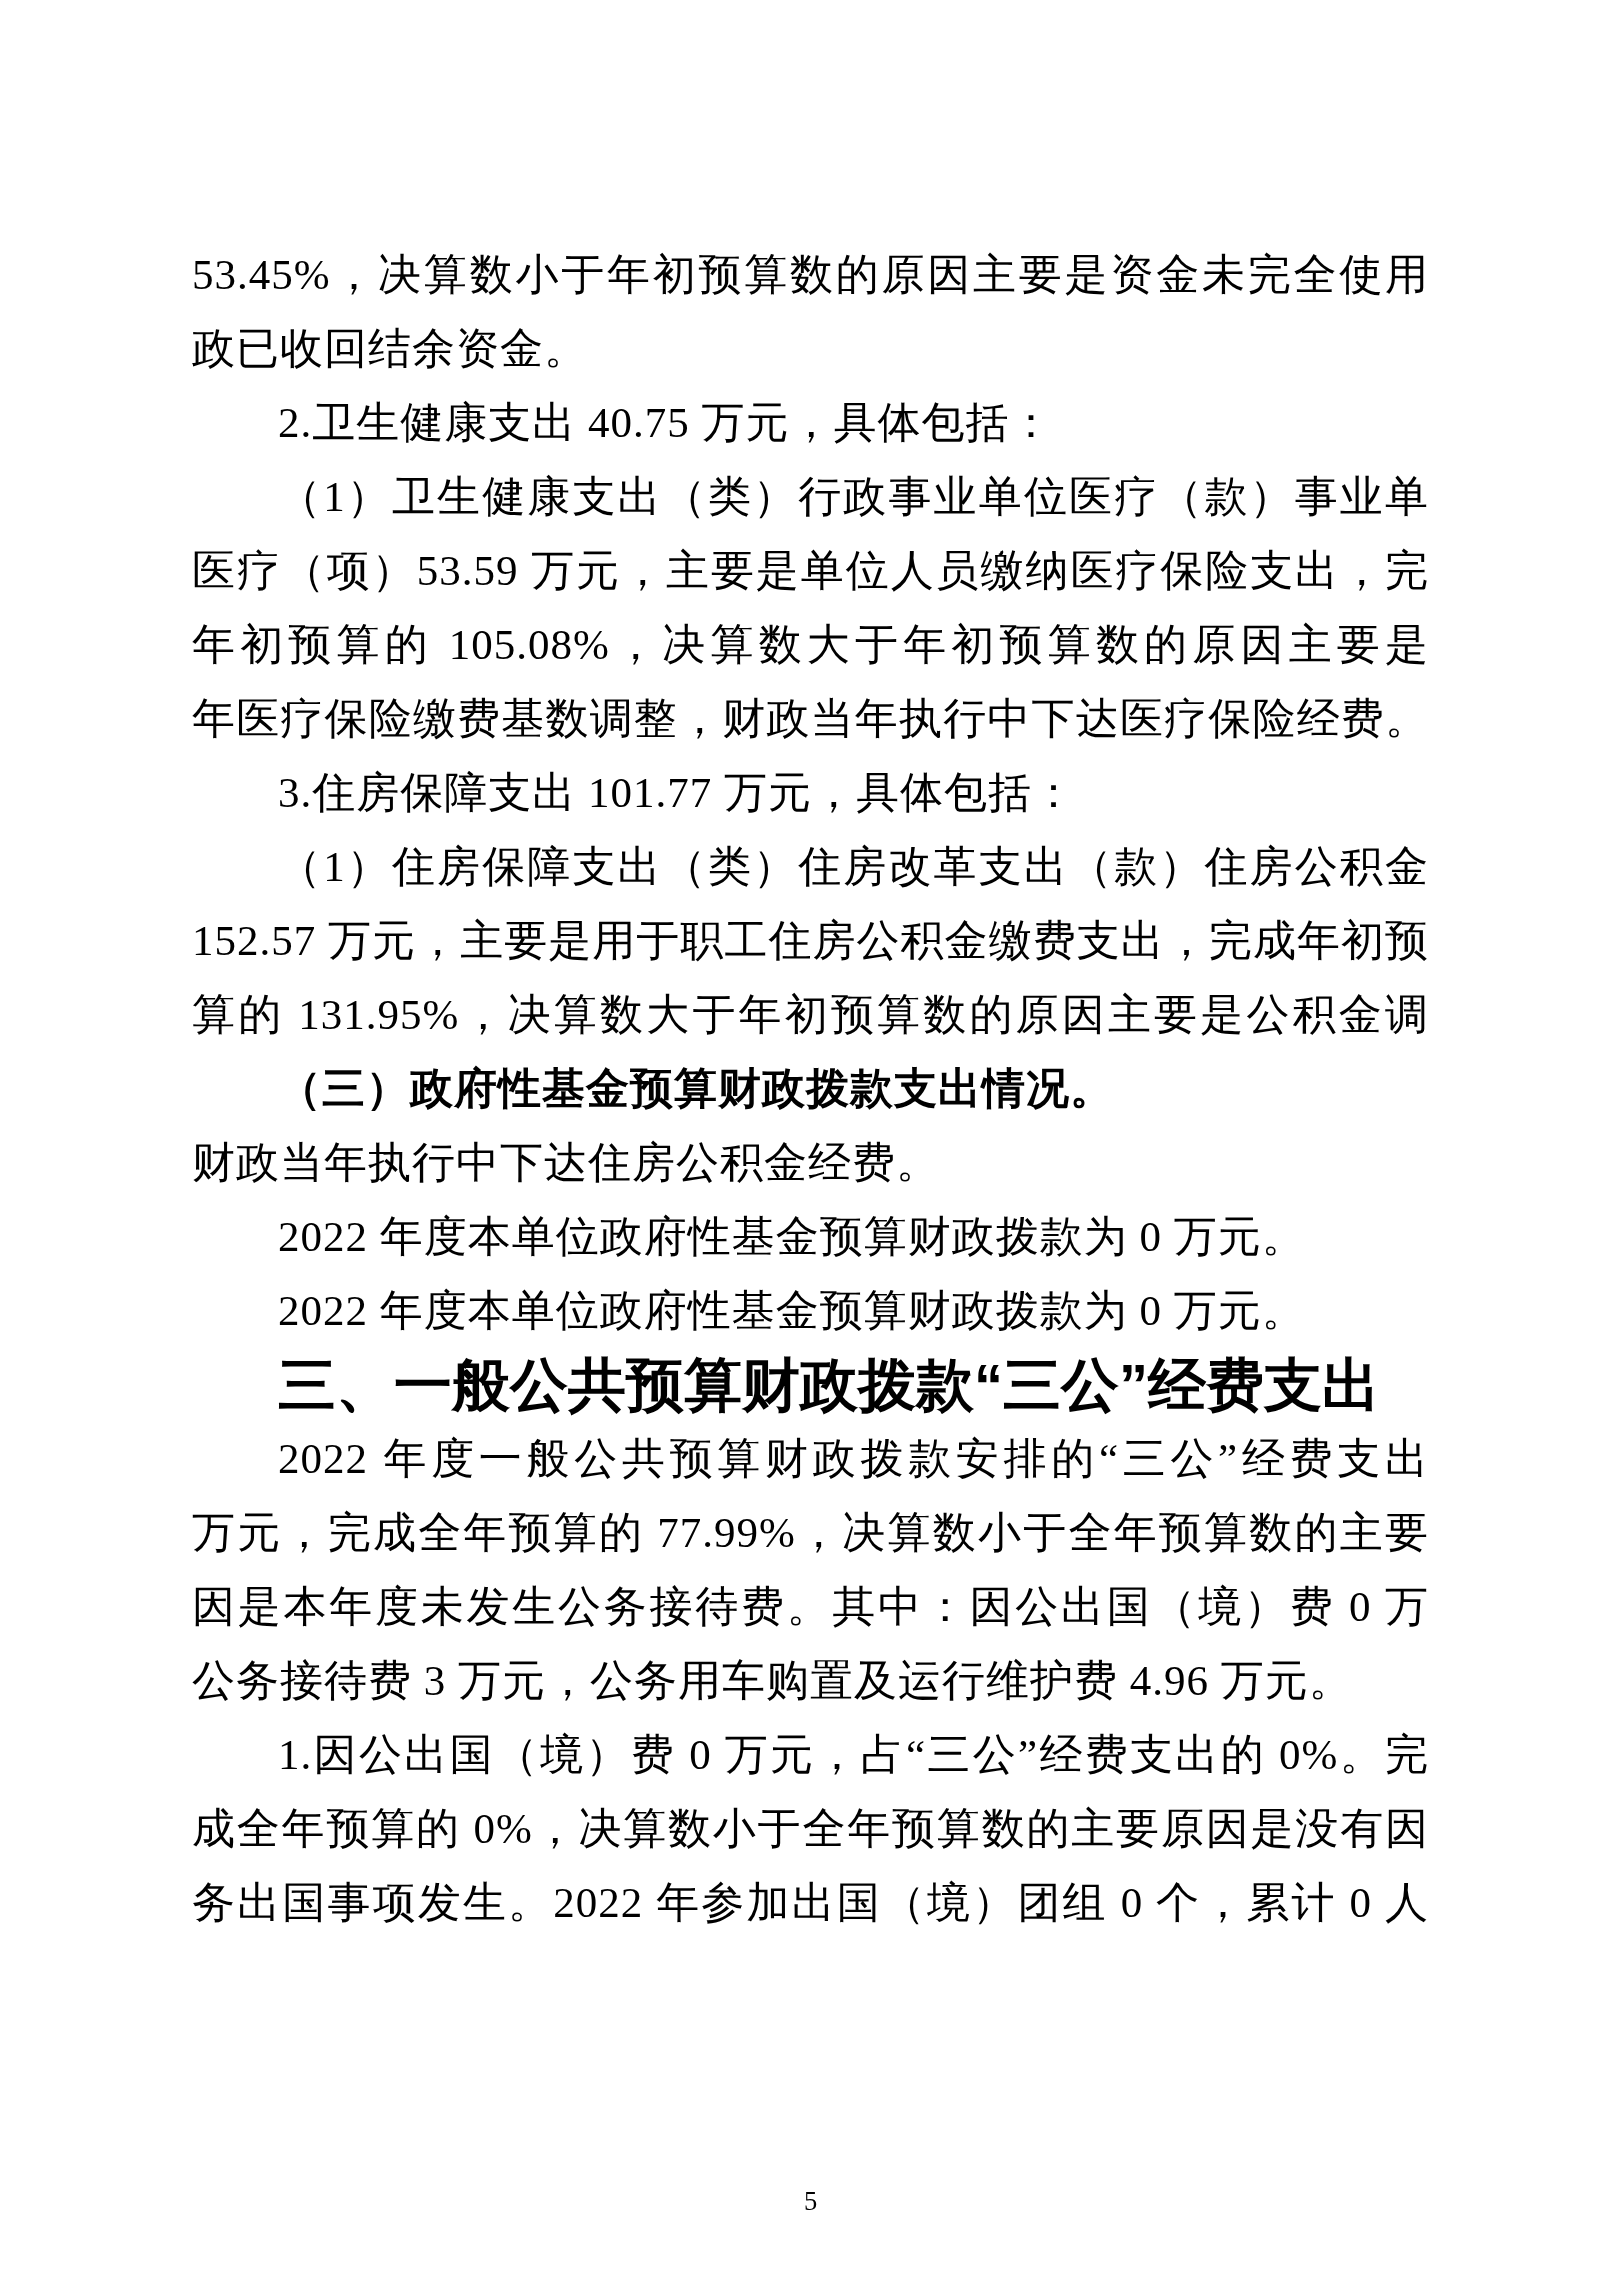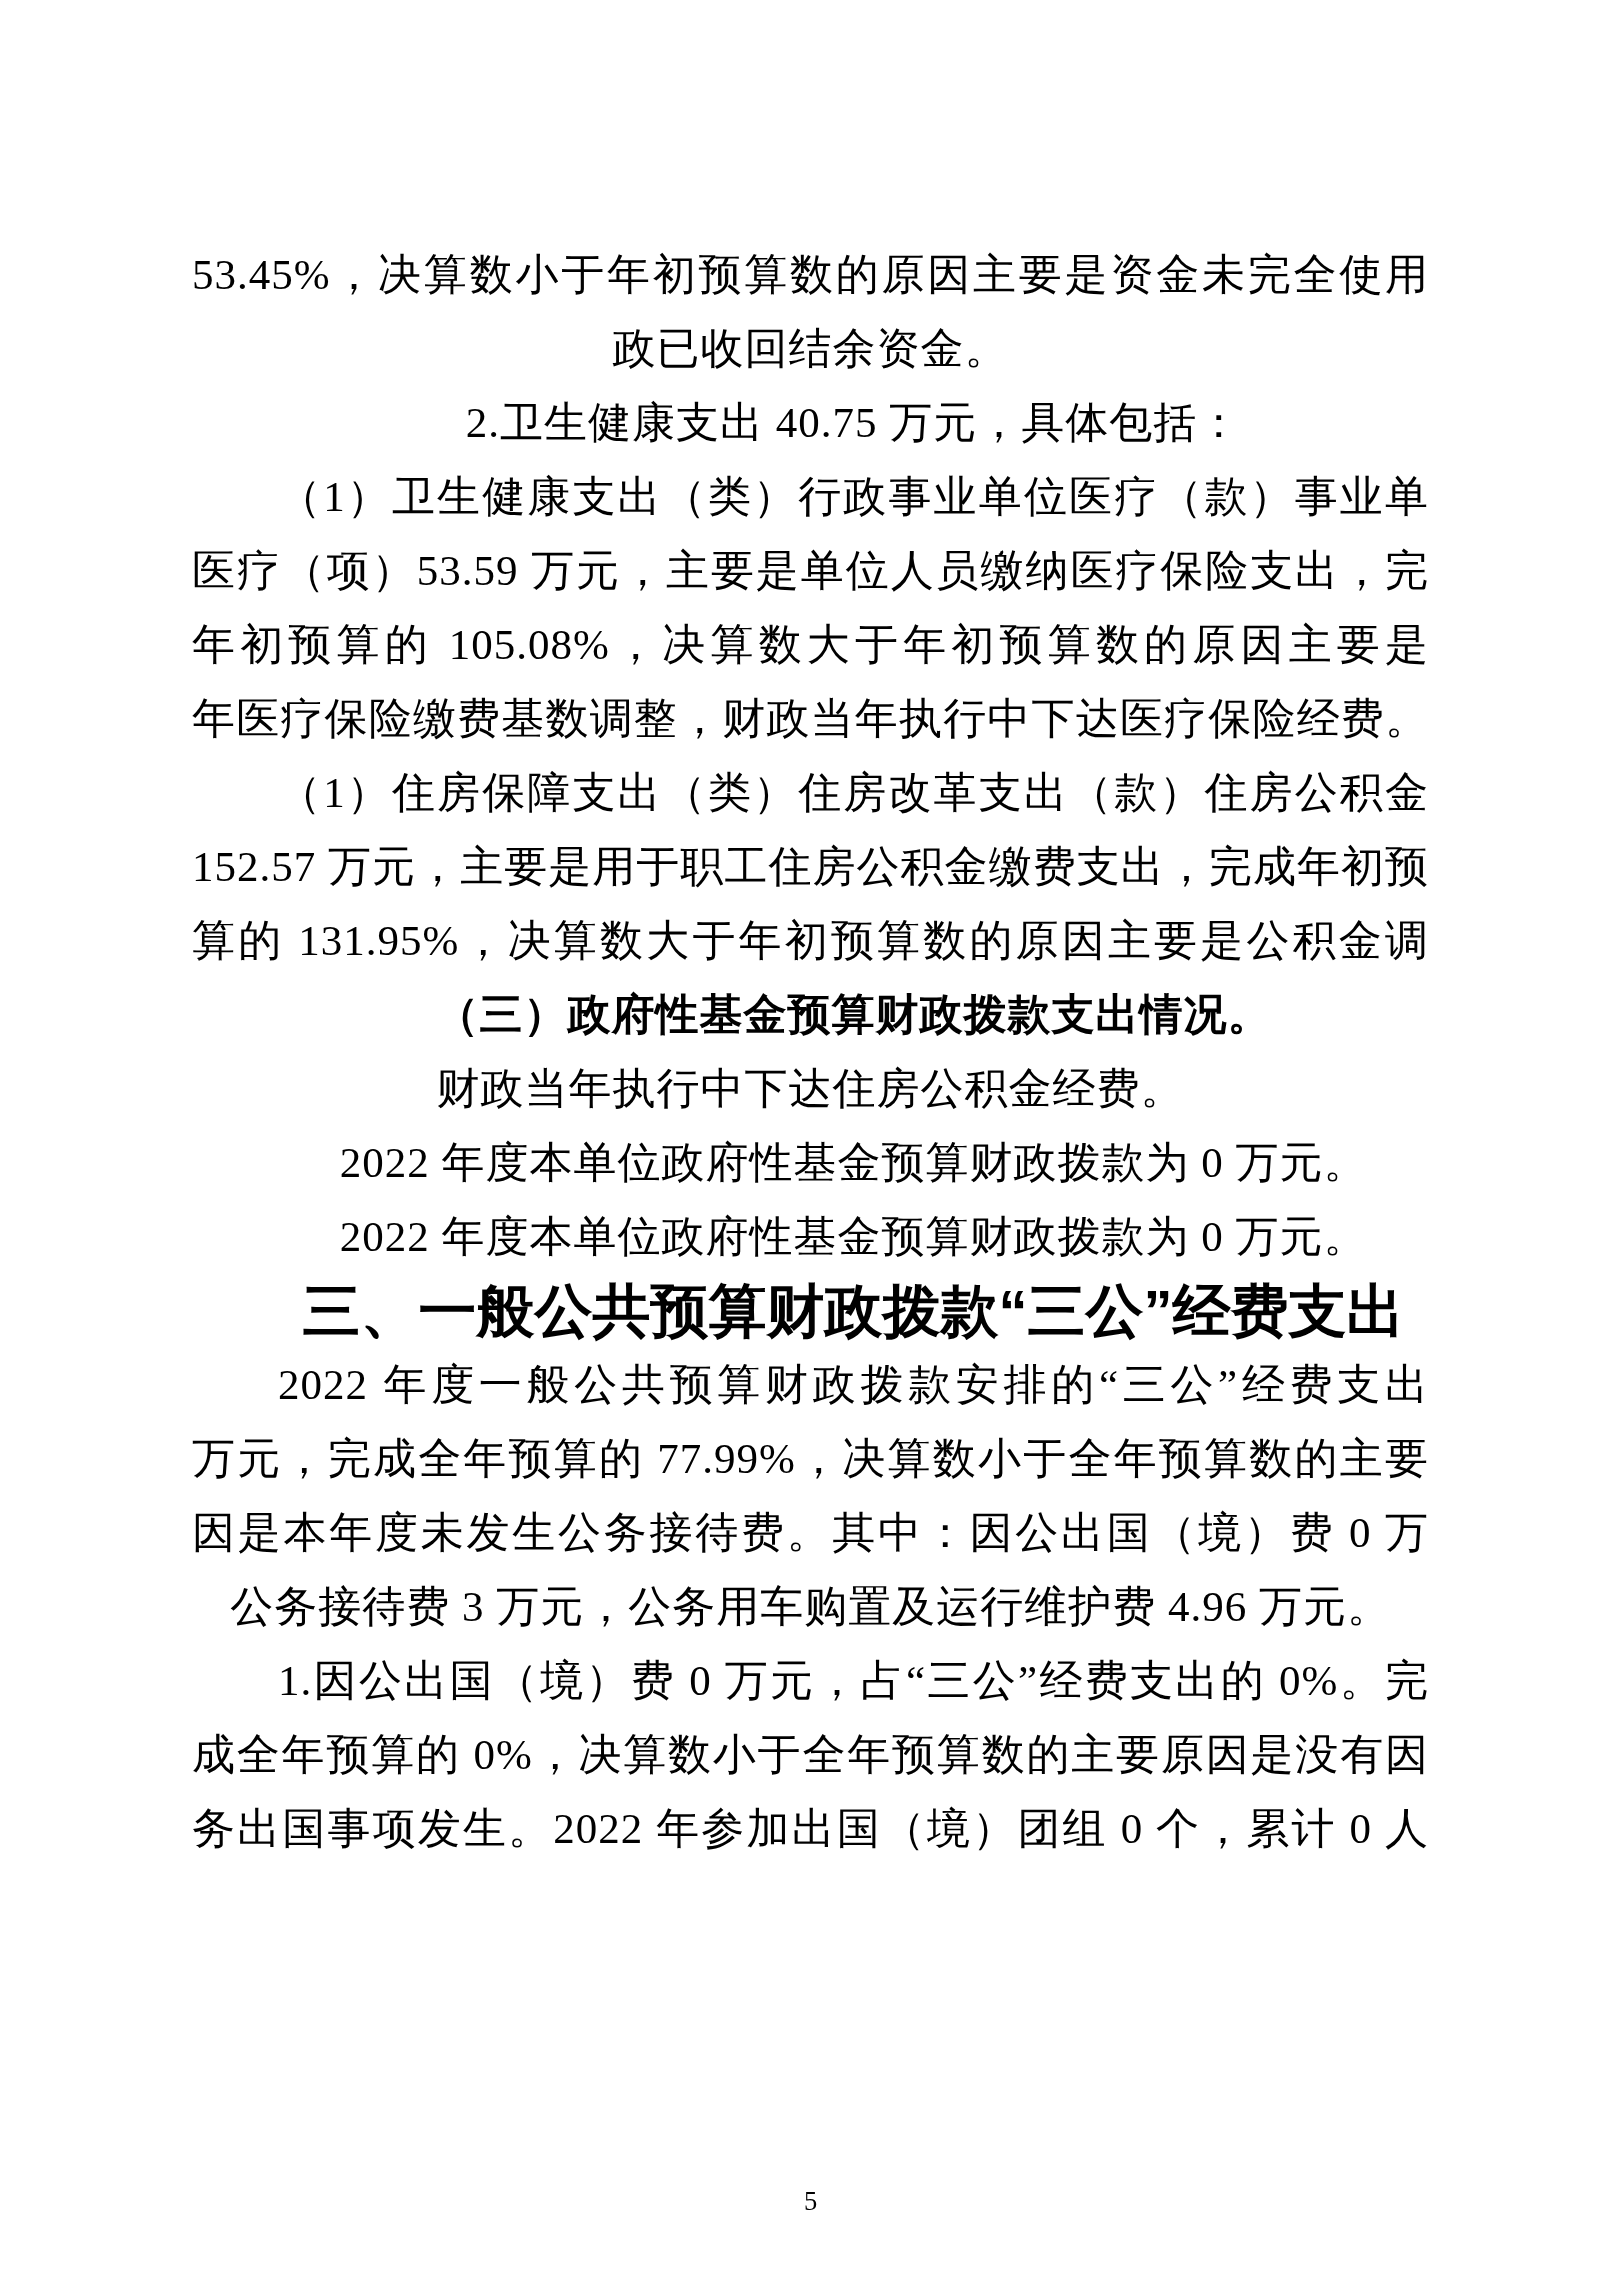--- a/index.html
+++ b/index.html
@@ -20,21 +20,21 @@
     position: absolute;
     left: 192px;
     top: 238px;
     width: 1237px;
   }
   .line {
     font-size: 43px;
     line-height: 74px;
     height: 74px;
     overflow: hidden;
-    text-align: center;
+    text-align: left;
     letter-spacing: 1px;
     white-space: normal;
   }
   
   .j {
     text-align: justify;
     text-align-last: justify;
   }
   
   .ind {
@@ -67,20 +67,21 @@
 
 <div class="page">
   <main class="text-block">
     <div class="line j">53.45%，决算数小于年初预算数的原因主要是资金未完全使用财</div>
     <div class="line">政已收回结余资金。</div>
     <div class="line ind">2.卫生健康支出 40.75 万元，具体包括：</div>
     <div class="line ind j">（1）卫生健康支出（类）行政事业单位医疗（款）事业单位</div>
     <div class="line j">医疗（项）53.59 万元，主要是单位人员缴纳医疗保险支出，完成</div>
     <div class="line j">年初预算的 105.08%，决算数大于年初预算数的原因主要是 2022</div>
     <div class="line j">年医疗保险缴费基数调整，财政当年执行中下达医疗保险经费。</div>
+    <div class="line ind">3.住房保障支出 101.77 万元，具体包括：</div>
     <div class="line ind j">（1）住房保障支出（类）住房改革支出（款）住房公积金（项）</div>
     <div class="line j">152.57 万元，主要是用于职工住房公积金缴费支出，完成年初预</div>
     <div class="line j">算的 131.95%，决算数大于年初预算数的原因主要是公积金调整，</div>
     <div class="line ind h">（三）政府性基金预算财政拨款支出情况。</div>
     <div class="line">财政当年执行中下达住房公积金经费。</div>
     <div class="line ind">2022 年度本单位政府性基金预算财政拨款为 0 万元。</div>
     <div class="line ind">2022 年度本单位政府性基金预算财政拨款为 0 万元。</div>
     <div class="line ind h2">三、一般公共预算财政拨款“三公”经费支出决算情况说明</div>
     <div class="line ind j">2022 年度一般公共预算财政拨款安排的“三公”经费支出 4.96</div>
     <div class="line j">万元，完成全年预算的 77.99%，决算数小于全年预算数的主要原</div>

